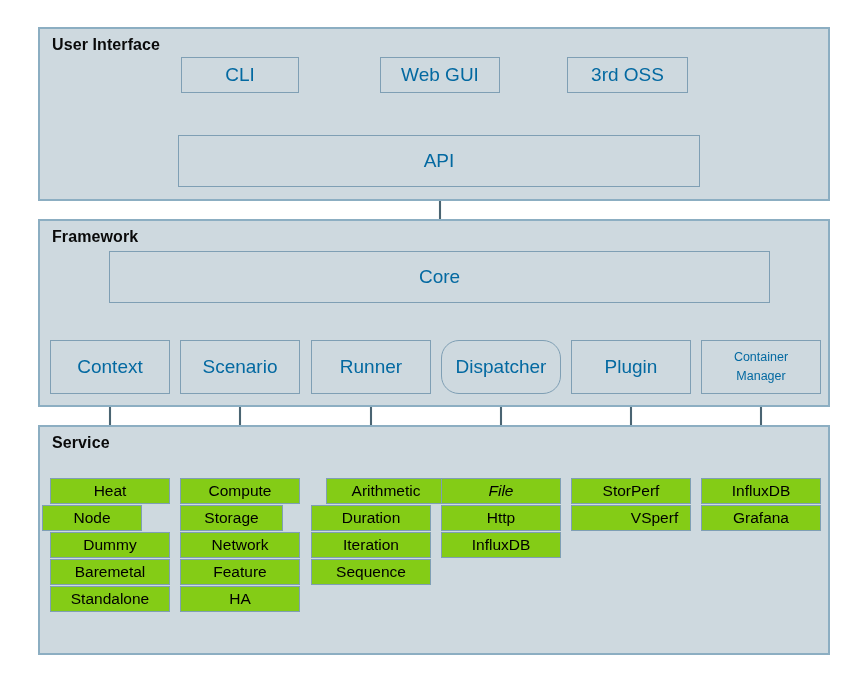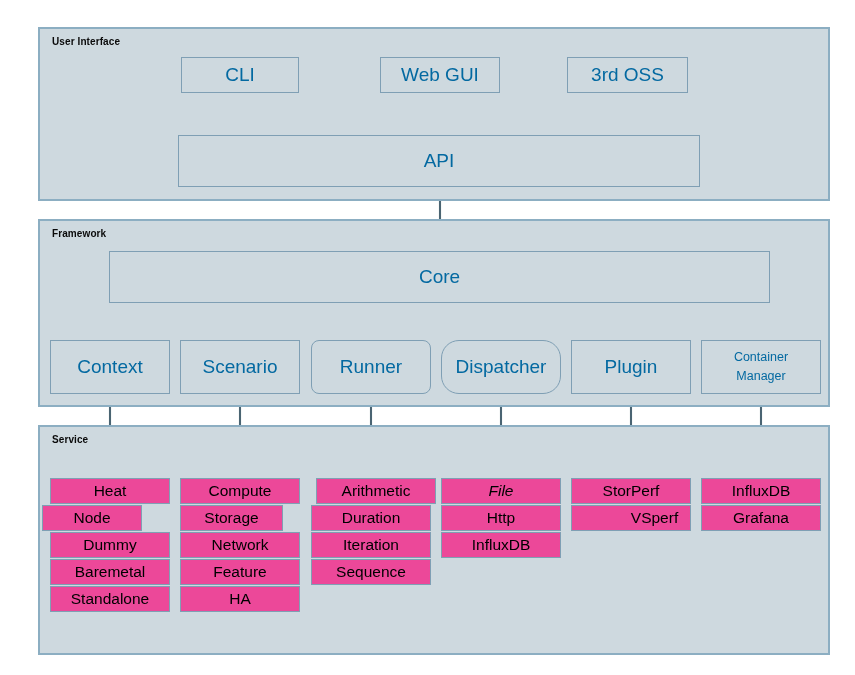--- a/index.html
+++ b/index.html
@@ -22,21 +22,21 @@
   }
   
   .panel {
     position: absolute;
     background: #ced9df;
     border: 2px solid #8caec2;
     box-sizing: border-box;
   }
   .panel-title {
     position: absolute;
-    font-size: 10px;
+    font-size: 16px;
     font-weight: bold;
     color: #0a0a0a;
     letter-spacing: 0.1px;
     white-space: nowrap;
   }
   
   .box {
     position: absolute;
     background: #ced9df;
     border: 1.6px solid #7f9fb4;
@@ -51,21 +51,21 @@
   }
   .box.two-line {
     font-size: 12.5px;
     flex-direction: column;
     line-height: 1.55;
   }
   .box.two-line span { display: block; }
   
   .svc {
     position: absolute;
-    background: #ec4899;
+    background: #84cc16;
     border: 1.4px solid #7f9fb4;
     box-sizing: border-box;
     display: flex;
     align-items: center;
     justify-content: center;
     color: #000000;
     font-size: 15.5px;
     text-align: center;
   }
   
@@ -126,21 +126,21 @@
   <div class="box" style="left:567px; top:57px; width:121px; height:36px;">3rd OSS</div>
   <div class="box" style="left:178px; top:135px; width:522px; height:52px;">API</div>
 
   <div class="panel" style="left:38px; top:219px; width:792px; height:188px;"></div>
   <div class="panel-title" style="left:52px; top:228px;">Framework</div>
 
   <div class="box" style="left:109px; top:251px; width:661px; height:52px;">Core</div>
 
   <div class="box" style="left:50px; top:340px; width:120px; height:54px;">Context</div>
   <div class="box" style="left:180px; top:340px; width:120px; height:54px;">Scenario</div>
-  <div class="box" style="left:311px; top:340px; width:120px; height:54px;border-radius:8px;">Runner</div>
+  <div class="box" style="left:311px; top:340px; width:120px; height:54px;">Runner</div>
   <div class="box" style="left:441px; top:340px; width:120px; height:54px;border-radius:18px;">Dispatcher</div>
   <div class="box" style="left:571px; top:340px; width:120px; height:54px;">Plugin</div>
   <div class="box two-line" style="left:701px; top:340px; width:120px; height:54px;">
     <span>Container</span>
     <span>Manager</span>
   </div>
 
   <div class="panel" style="left:38px; top:425px; width:792px; height:230px;"></div>
   <div class="panel-title" style="left:52px; top:434px;">Service</div>
 
@@ -148,21 +148,21 @@
       <div class="svc" style="left: 50px; top: 478px; width: 120px; height: 26px;">Heat</div>
       <div class="svc" style="left: 42px; top: 505px; width: 100px; height: 26px;">Node</div>
       <div class="svc" style="left: 50px; top: 532px; width: 120px; height: 26px;">Dummy</div>
       <div class="svc" style="left: 50px; top: 559px; width: 120px; height: 26px;">Baremetal</div>
       <div class="svc" style="left: 50px; top: 586px; width: 120px; height: 26px;">Standalone</div>
       <div class="svc" style="left: 180px; top: 478px; width: 120px; height: 26px;">Compute</div>
       <div class="svc" style="left: 180px; top: 505px; width: 103px; height: 26px;">Storage</div>
       <div class="svc" style="left: 180px; top: 532px; width: 120px; height: 26px;">Network</div>
       <div class="svc" style="left: 180px; top: 559px; width: 120px; height: 26px;">Feature</div>
       <div class="svc" style="left: 180px; top: 586px; width: 120px; height: 26px;">HA</div>
-      <div class="svc" style="left: 316px; top: 478px; width: 120px; height: 26px;">Arithmetic</div>
+      <div class="svc" style="left: 326px; top: 478px; width: 120px; height: 26px;">Arithmetic</div>
       <div class="svc" style="left: 311px; top: 505px; width: 120px; height: 26px;">Duration</div>
       <div class="svc" style="left: 311px; top: 532px; width: 120px; height: 26px;">Iteration</div>
       <div class="svc" style="left: 311px; top: 559px; width: 120px; height: 26px;">Sequence</div>
       <div class="svc" style="left: 441px; top: 478px; width: 120px; height: 26px; font-style: italic;">File</div>
       <div class="svc" style="left: 441px; top: 505px; width: 120px; height: 26px;">Http</div>
       <div class="svc" style="left: 441px; top: 532px; width: 120px; height: 26px;">InfluxDB</div>
       <div class="svc" style="left: 571px; top: 478px; width: 120px; height: 26px;">StorPerf</div>
       <div class="svc" style="left: 571px; top: 505px; width: 120px; height: 26px; padding-left: 47px;">VSperf</div>
       <div class="svc" style="left: 701px; top: 478px; width: 120px; height: 26px;">InfluxDB</div>
       <div class="svc" style="left: 701px; top: 505px; width: 120px; height: 26px;">Grafana</div>

